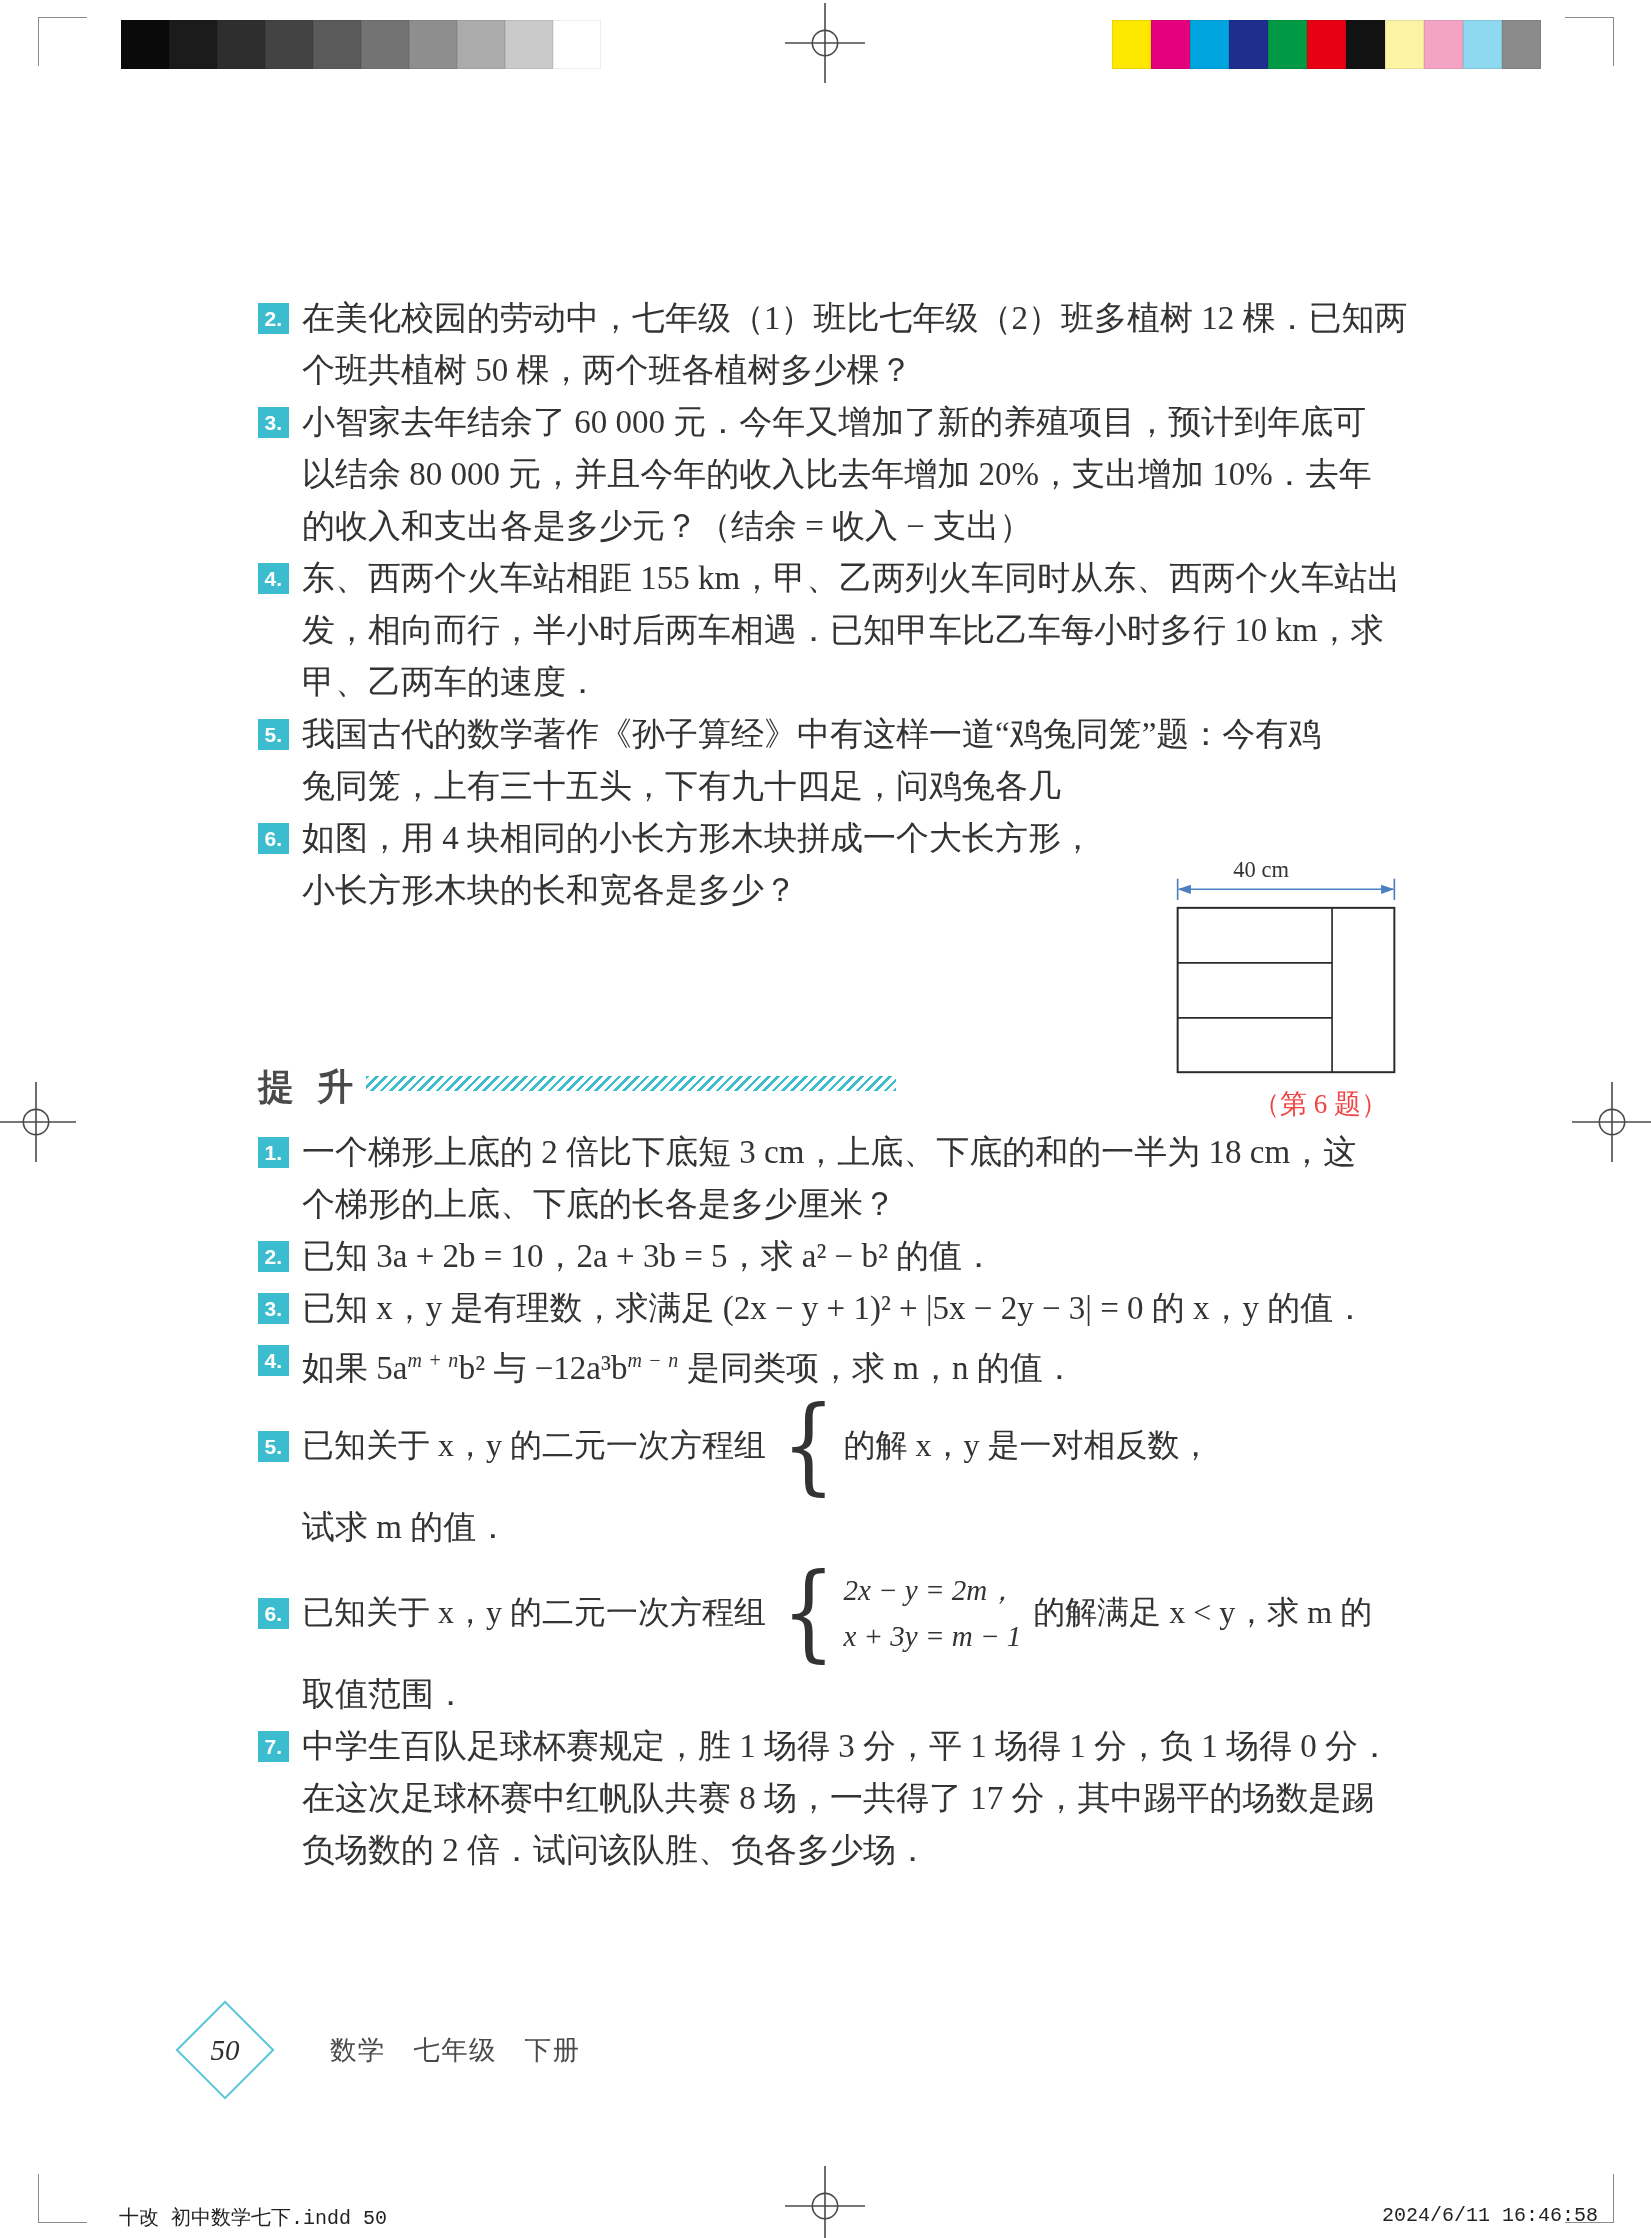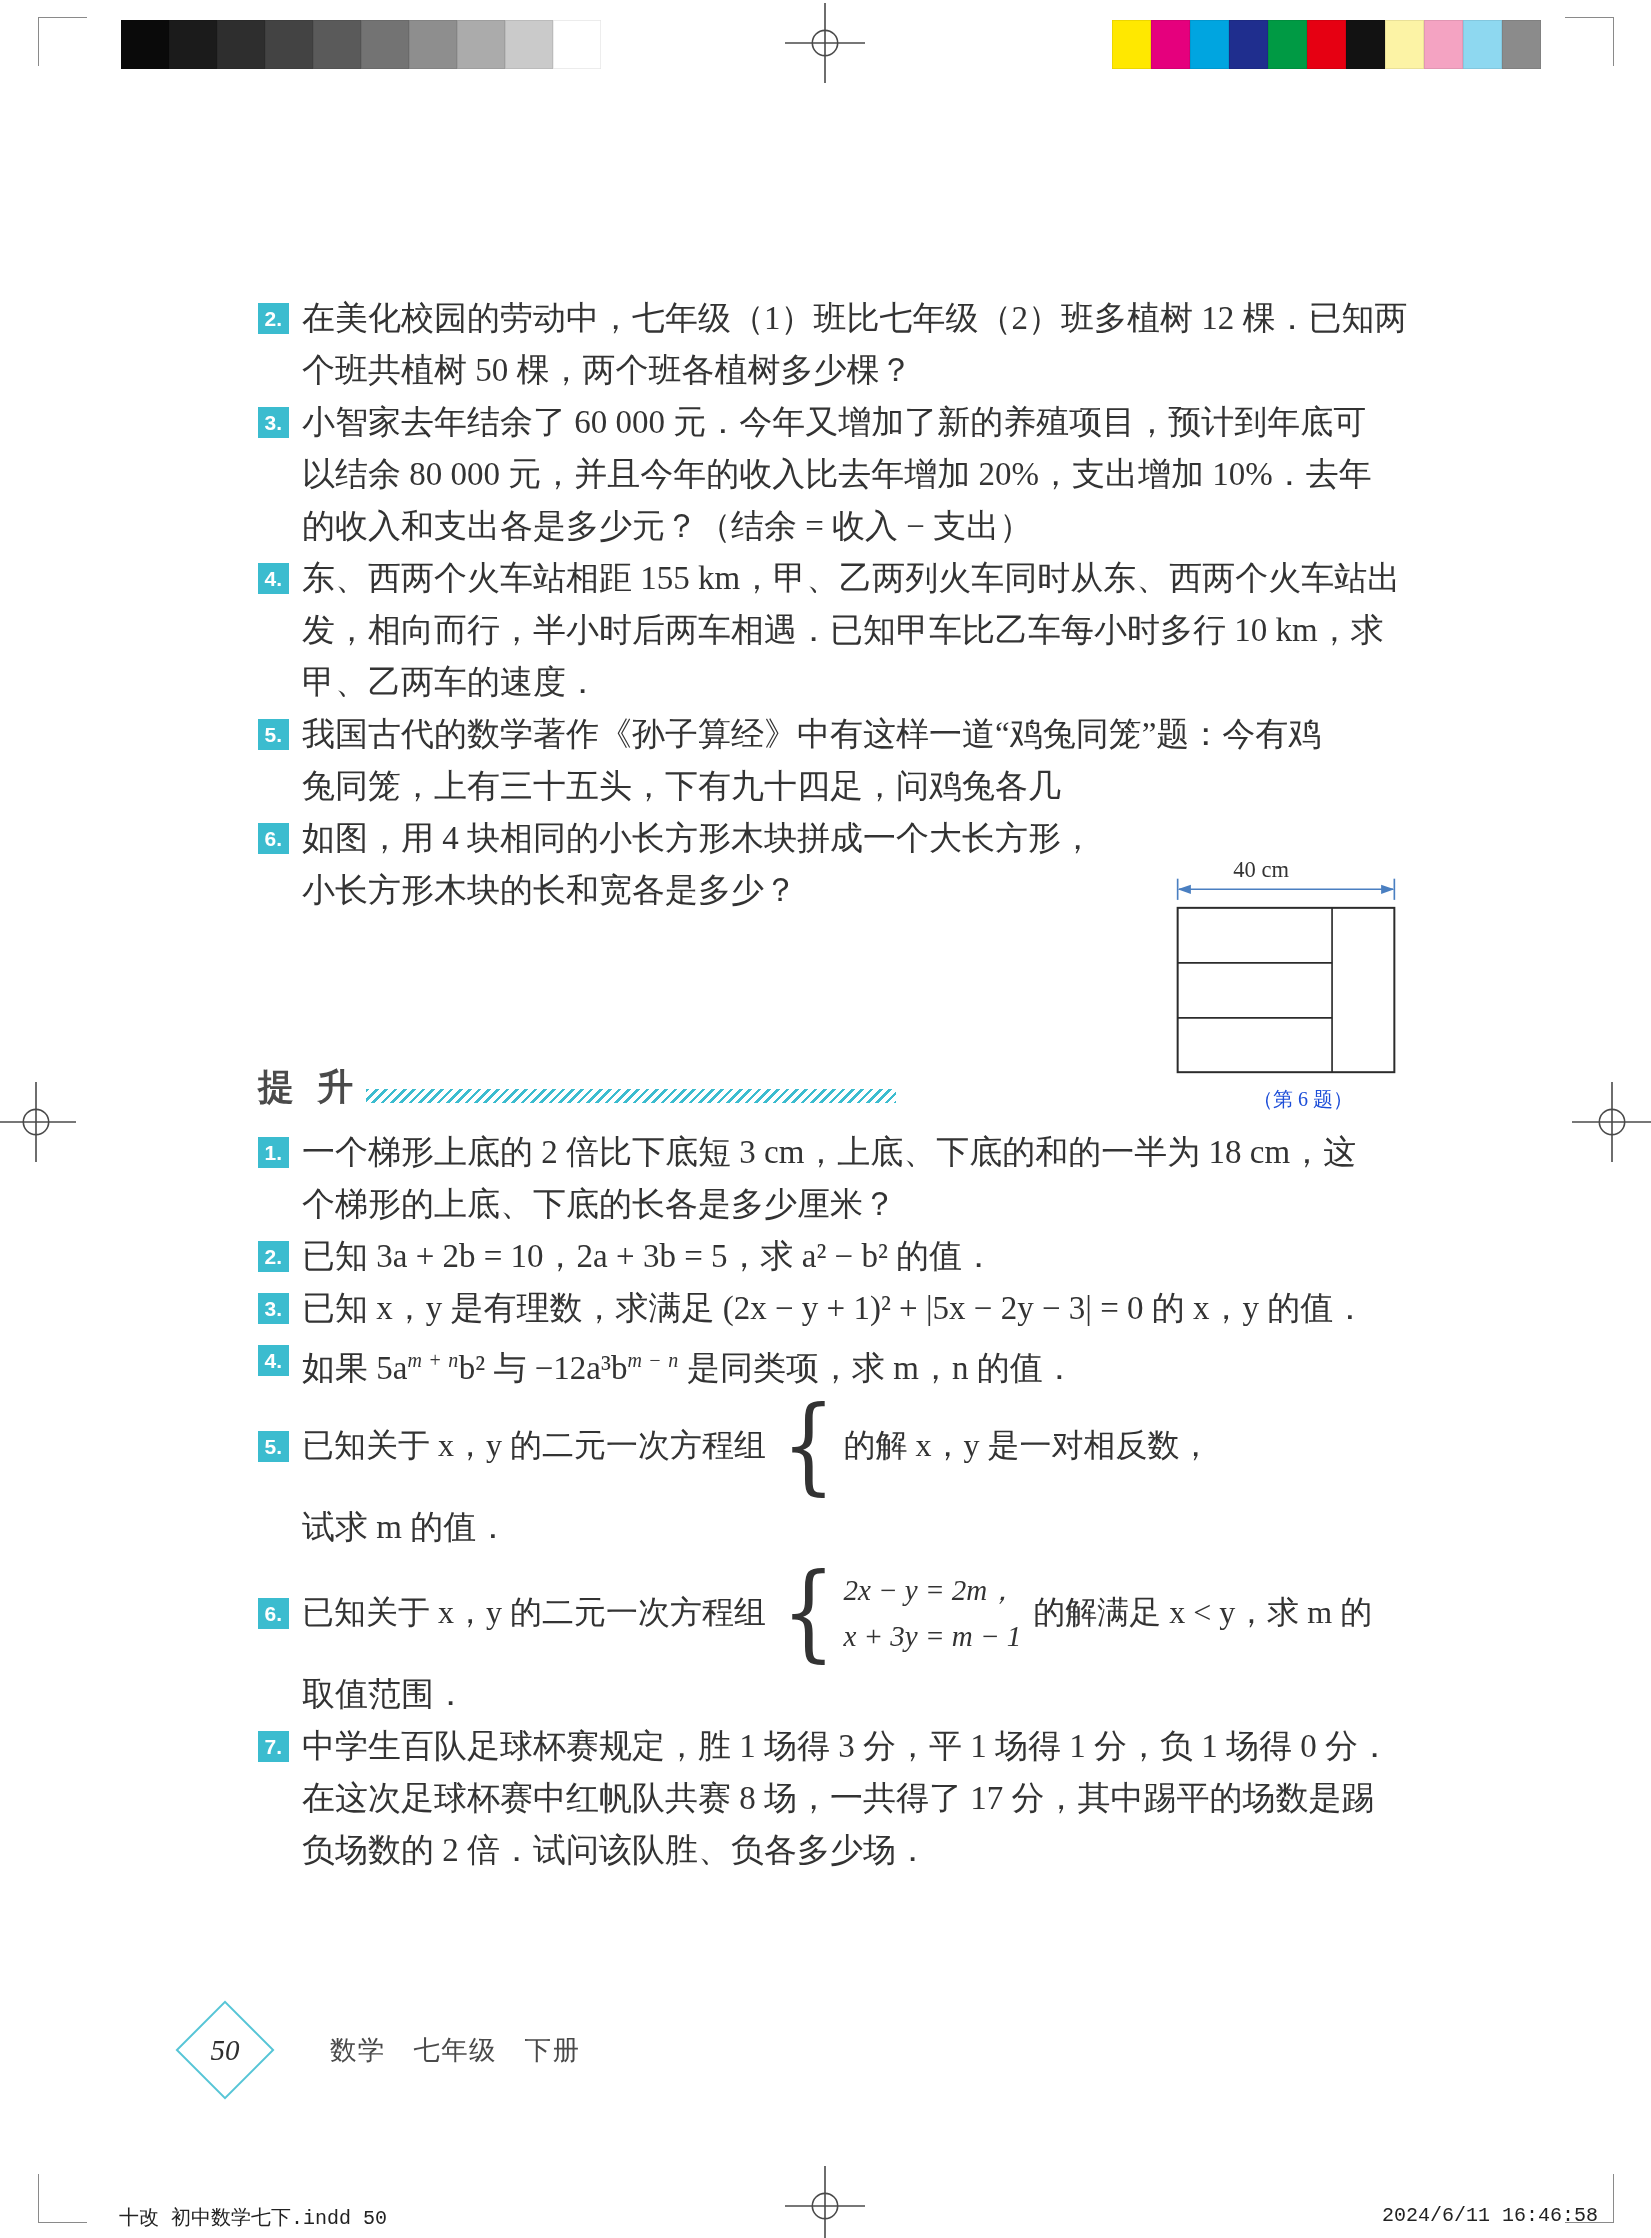--- a/index.html
+++ b/index.html
@@ -44,34 +44,34 @@
   .sysrow { display:flex; align-items:center; height:111px; white-space:nowrap; }
   .sysrow .systext { font-size:32px; }
   .brace {
     font-family:"DejaVu Serif",serif; font-size:105px; line-height:1; color:#333;
     transform:scaleX(0.8); margin:0 1.3px 0 9.3px; font-weight:400;
   }
   .eqs { display:flex; flex-direction:column; margin-right:12px; }
   .eqs .eq { font-size:29px; line-height:46px; font-style:italic; white-space:nowrap; }
 
   
-  .boost-header { display:flex; align-items:flex-end; margin:148px 0 16px 0; }
+  .boost-header { display:flex; align-items:center; margin:148px 0 16px 0; }
   .boost-title {
     font-family:"Liberation Sans","DejaVu Sans",sans-serif; font-size:36px; font-weight:bold;
     color:#4a4a4a; letter-spacing:6.6px; line-height:46px;
   }
   .boost-hatch {
     width:530px; height:14.6px; margin-left:6.6px; margin-bottom:6.6px;
     background:repeating-linear-gradient(135deg, #3bbccf 0 2.7px, rgba(59,188,207,0) 2.7px 6.6px);
   }
 
   
   .figure { position:absolute; left:1175px; top:818px; width:222px;margin-top:38px; }
   .figure svg { display:block; }
-  .fig-caption { margin-left:78px; margin-top:10.6px; font-size:20px; color:#1d4ed8; white-space:nowrap; }
+  .fig-caption { margin-left:78px; margin-top:10.6px; font-size:27px; color:#ef4444; white-space:nowrap; }
 
   
   .diamond {
     position:absolute; left:190px; top:2015px; width:66px; height:66px;
     border:2px solid #56c5d6; transform:rotate(45deg);
     display:flex; align-items:center; justify-content:center; background:#fff;
   }
   .diamond span {
     transform:rotate(-45deg); font-family:"Liberation Serif",serif; font-style:italic;
     font-size:29px; color:#2e2e2e;

